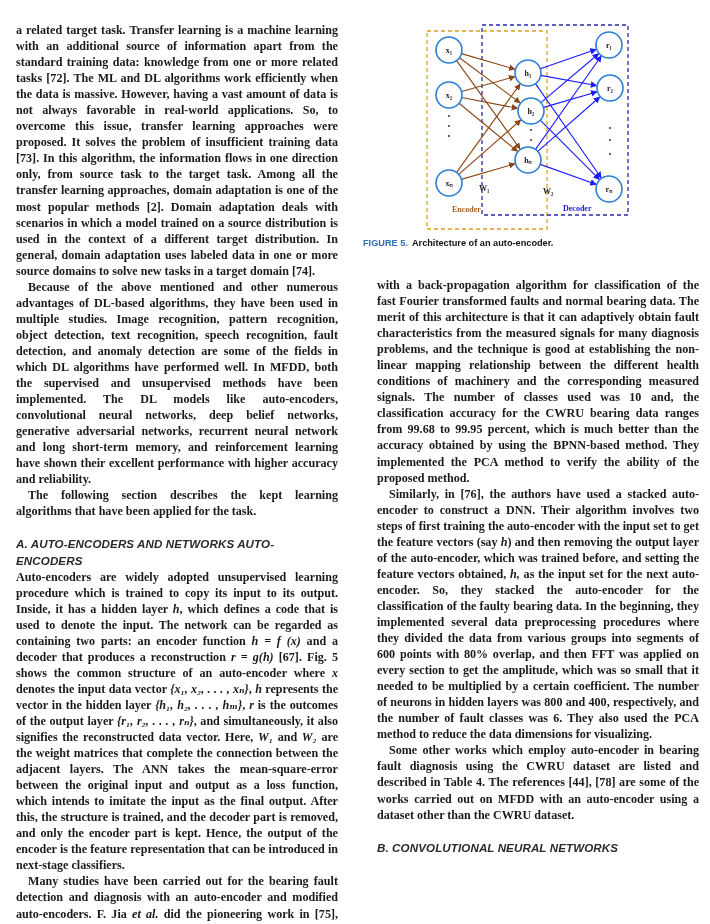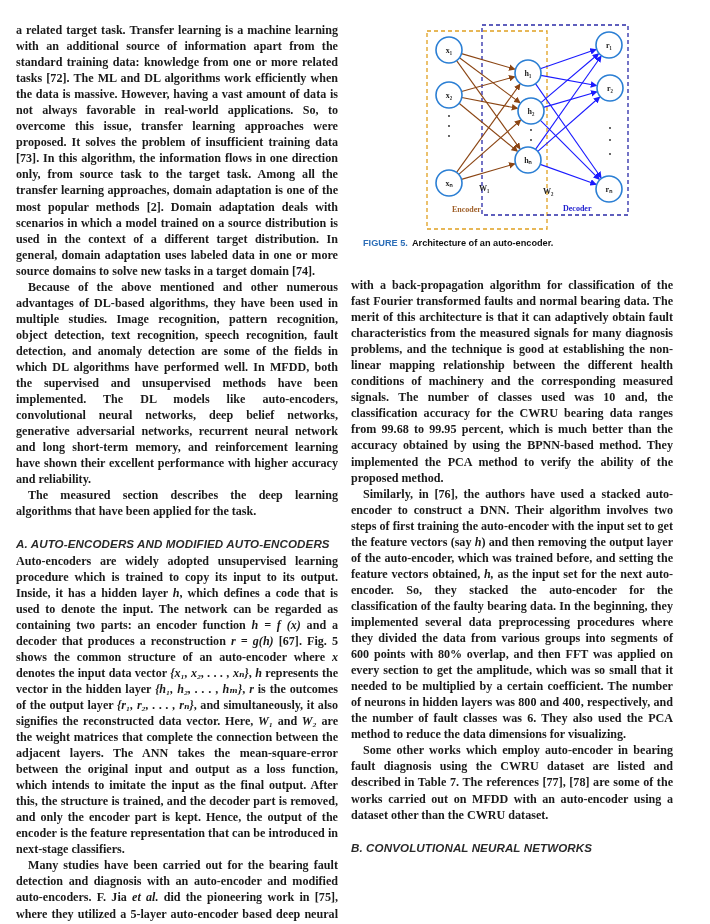--- a/index.html
+++ b/index.html
@@ -1,42 +1,42 @@
 <!DOCTYPE html>
 <html><head>
 <meta charset="utf-8">
 <style>
   html, body { margin: 0; padding: 0; background: #ffffff; }
   body { width: 710px; height: 924px; position: relative; overflow: hidden;
          font-family: "Liberation Serif", "DejaVu Serif", serif; color: #1a1a1a; }
   .col { position: absolute; width: 322px; font-size: 12.1px; line-height: 16.05px;
          text-align: justify; hyphens: none; }
   #left-col { left: 16px; top: 22px; }
-  #right-col { left: 351px; top: 277px; }
+  #right-col { left: 377px; top: 277px; }
   .col p { margin: 0; font-weight: bold; }
   .col p.indent { text-indent: 12px; }
   .sec-head { font-family: "Liberation Sans", "DejaVu Sans", sans-serif; font-weight: bold;
               font-style: italic; font-size: 11.6px; color: #2a2a2a; margin: 0;
               letter-spacing: 0.1px; text-align: left; }
   .gap { height: 17px; }
   #figure { position: absolute; left: 360px; top: 18px; width: 345px; height: 218px; }
   #caption { position: absolute; left: 363px; top: 238px; font-family: "Liberation Sans", "DejaVu Sans", sans-serif;
              font-size: 9.2px; font-weight: bold; color: #111; white-space: nowrap; }
   #caption .fig-label { color: #2e6fb8; margin-right: 4px; }
   i { font-style: italic; }
 </style>
 </head>
 <body>
 
 <div id="left-col" class="col">
   <p>a related target task. Transfer learning is a machine learning with an additional source of information apart from the standard training data: knowledge from one or more related tasks [72]. The ML and DL algorithms work efficiently when the data is massive. However, having a vast amount of data is not always favorable in real-world applications. So, to overcome this issue, transfer learning approaches were proposed. It solves the problem of insufficient training data [73]. In this algorithm, the information flows in one direction only, from source task to the target task. Among all the transfer learning approaches, domain adaptation is one of the most popular methods [2]. Domain adaptation deals with scenarios in which a model trained on a source distribution is used in the context of a different target distribution. In general, domain adaptation uses labeled data in one or more source domains to solve new tasks in a target domain [74].</p>
   <p class="indent">Because of the above mentioned and other numerous advantages of DL-based algorithms, they have been used in multiple studies. Image recognition, pattern recognition, object detection, text recognition, speech recognition, fault detection, and anomaly detection are some of the fields in which DL algorithms have performed well. In MFDD, both the supervised and unsupervised methods have been implemented. The DL models like auto-encoders, convolutional neural networks, deep belief networks, generative adversarial networks, recurrent neural network and long short-term memory, and reinforcement learning have shown their excellent performance with higher accuracy and reliability.</p>
-  <p class="indent">The measured section describes the deep learning algorithms that have been applied for the task.</p>
+  <p class="indent">The following section describes the kept learning algorithms that have been applied for the task.</p>
   <div class="gap"></div>
-  <h3 class="sec-head">A. AUTO-ENCODERS AND MODIFIED AUTO-ENCODERS</h3>
+  <h3 class="sec-head">A. AUTO-ENCODERS AND NETWORKS AUTO-ENCODERS</h3>
   <p><span>Auto-encoders are widely adopted unsupervised learning procedure which is trained to copy its input to its output. Inside, it has a hidden layer </span><i>h</i><span>, which defines a code that is used to denote the input. The network can be regarded as containing two parts: an encoder function </span><i>h = f (x)</i><span> and a decoder that produces a reconstruction </span><i>r = g(h)</i><span> [67]. Fig. 5 shows the common structure of an auto-encoder where </span><i>x</i><span> denotes the input data vector </span><i>{x₁, x₂, . . . , xₙ}</i><span>, </span><i>h</i><span> represents the vector in the hidden layer </span><i>{h₁, h₂, . . . , hₘ}</i><span>, </span><i>r</i><span> is the outcomes of the output layer </span><i>{r₁, r₂, . . . , rₙ}</i><span>, and simultaneously, it also signifies the reconstructed data vector. Here, </span><i>W₁</i><span> and </span><i>W₂</i><span> are the weight matrices that complete the connection between the adjacent layers. The ANN takes the mean-square-error between the original input and output as a loss function, which intends to imitate the input as the final output. After this, the structure is trained, and the decoder part is removed, and only the encoder part is kept. Hence, the output of the encoder is the feature representation that can be introduced in next-stage classifiers.</span></p>
   <p class="indent"><span>Many studies have been carried out for the bearing fault detection and diagnosis with an auto-encoder and modified auto-encoders. F. Jia </span><i>et al.</i><span> did the pioneering work in [75], where they utilized a 5-layer auto-encoder based deep neural network (DNN) and pre-trained it layer by layer with the unsupervised technique and further fine-tuned the DNN</span></p>
 </div>
 
 <svg id="figure" viewBox="0 0 345 218" xmlns="http://www.w3.org/2000/svg">
   <defs>
     <marker id="arrow-brown" markerWidth="6" markerHeight="6" refX="5" refY="3" orient="auto">
       <path d="M0,0 L6,3 L0,6 z" fill="#8b4513"></path>
     </marker>
     <marker id="arrow-blue" markerWidth="6" markerHeight="6" refX="5" refY="3" orient="auto">
@@ -99,16 +99,16 @@
   <text x="183" y="176" font-size="8" font-family="Liberation Serif, serif" font-weight="bold" fill="#222">W₂</text>
   <text x="92" y="194" font-size="8" font-family="Liberation Serif, serif" font-weight="bold" fill="#a0602a">Encoder</text>
   <text x="203" y="193" font-size="8" font-family="Liberation Serif, serif" font-weight="bold" fill="#2020d0">Decoder</text>
 </svg>
 
 <div id="caption"><span class="fig-label">FIGURE 5.</span><span>Architecture of an auto-encoder.</span></div>
 
 <div id="right-col" class="col">
   <p>with a back-propagation algorithm for classification of the fast Fourier transformed faults and normal bearing data. The merit of this architecture is that it can adaptively obtain fault characteristics from the measured signals for many diagnosis problems, and the technique is good at establishing the non- linear mapping relationship between the different health conditions of machinery and the corresponding measured signals. The number of classes used was 10 and, the classification accuracy for the CWRU bearing data ranges from 99.68 to 99.95 percent, which is much better than the accuracy obtained by using the BPNN-based method. They implemented the PCA method to verify the ability of the proposed method.</p>
   <p class="indent"><span>Similarly, in [76], the authors have used a stacked auto-encoder to construct a DNN. Their algorithm involves two steps of first training the auto-encoder with the input set to get the feature vectors (say </span><i>h</i><span>) and then removing the output layer of the auto-encoder, which was trained before, and setting the feature vectors obtained, </span><i>h,</i><span> as the input set for the next auto-encoder. So, they stacked the auto-encoder for the classification of the faulty bearing data. In the beginning, they implemented several data preprocessing procedures where they divided the data from various groups into segments of 600 points with 80% overlap, and then FFT was applied on every section to get the amplitude, which was so small that it needed to be multiplied by a certain coefficient. The number of neurons in hidden layers was 800 and 400, respectively, and the number of fault classes was 6. They also used the PCA method to reduce the data dimensions for visualizing.</span></p>
-  <p class="indent">Some other works which employ auto-encoder in bearing fault diagnosis using the CWRU dataset are listed and described in Table 7. The references [77], [78] are some of the works carried out on MFDD with an auto-encoder using a dataset other than the CWRU dataset.</p>
+  <p class="indent">Some other works which employ auto-encoder in bearing fault diagnosis using the CWRU dataset are listed and described in Table 4. The references [44], [78] are some of the works carried out on MFDD with an auto-encoder using a dataset other than the CWRU dataset.</p>
   <div class="gap"></div>
   <h3 class="sec-head">B. CONVOLUTIONAL NEURAL NETWORKS</h3>
 </div>
 
 </body></html>

